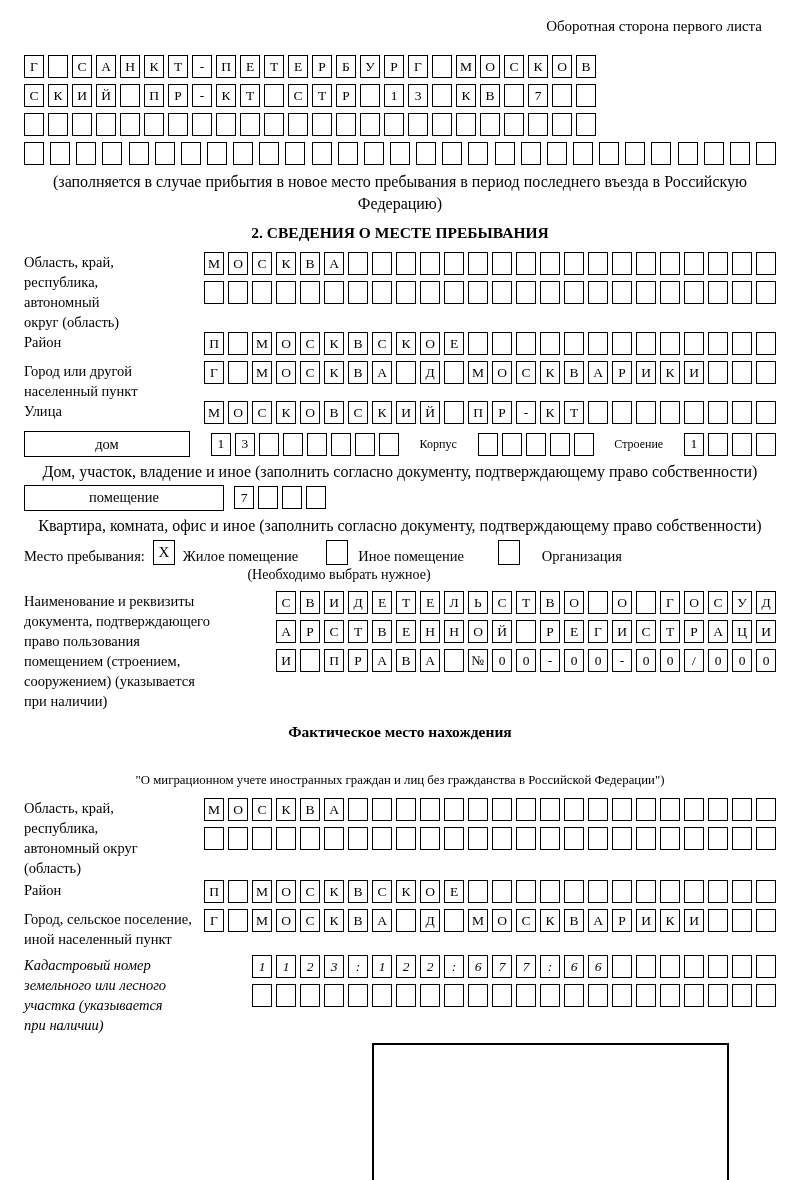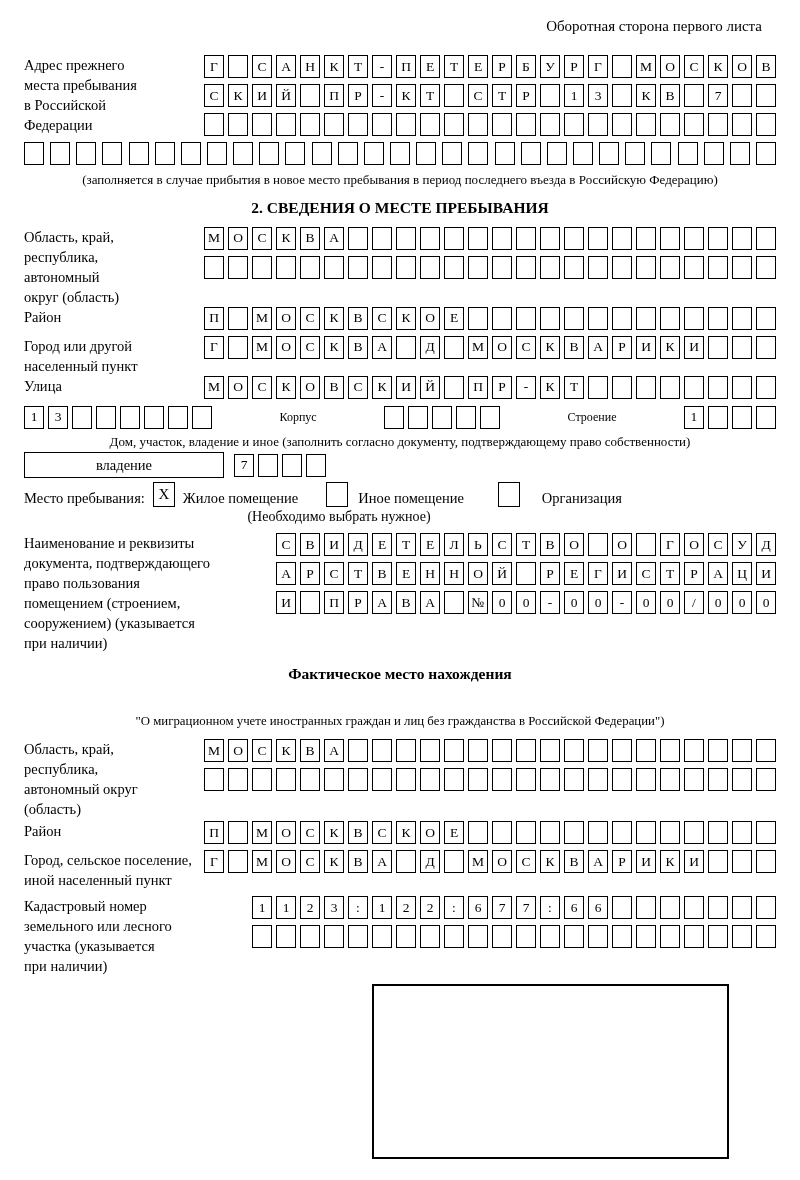--- a/index.html
+++ b/index.html
@@ -15,21 +15,21 @@
   .cellrow.full { justify-content:space-between; }
   .cell {
     width:20px; height:23px; flex:0 0 20px; border:1.6px solid #000;
     display:flex; align-items:center; justify-content:center;
     font-size:13.5px; line-height:1;
   }
   .frow { display:flex; align-items:flex-start; }
   .frow .lbl { flex:1; }
   .lbl { font-size:14.5px; line-height:1.38; white-space:pre-line; }
 
-  .note { font-size:13px; text-align:center; margin:0 0 10px; line-height:1.35; }
+  .note { font-size:16px; text-align:center; margin:0 0 10px; line-height:1.35; }
   .sect-title { font-weight:bold; font-size:15.5px; text-align:center; margin:4px 0 10px; }
 
   .house-row { display:flex; align-items:center; justify-content:space-between; margin:1px 0 4px; }
   .widebox { border:1.6px solid #000; height:26px; display:flex; align-items:center; justify-content:center; font-size:14.5px; }
   .widebox.dom { width:166px; }
   .widebox.kvt { width:200px; }
   .mini-cells { display:flex; gap:4px; }
   .inl { font-size:12px; white-space:nowrap; }
   .kv-row { display:flex; align-items:center; gap:10px; margin:2px 0 4px; }
 
@@ -46,24 +46,20 @@
 </style>
 </head>
 <body>
 
 <div class="page">
 
   <div class="hdr">Оборотная сторона первого листа</div>
 
   <div>
     <div class="frow">
-      <div class="lbl">Адрес прежнего
-места пребывания
-в Российской
-Федерации</div>
       <div>
         <div class="cellrow">
             <span class="cell">Г</span>
             <span class="cell"></span>
             <span class="cell">С</span>
             <span class="cell">А</span>
             <span class="cell">Н</span>
             <span class="cell">К</span>
             <span class="cell">Т</span>
             <span class="cell">-</span>
@@ -320,20 +316,21 @@
         <span class="cell"></span>
         <span class="cell"></span>
         <span class="cell"></span>
         <span class="cell"></span>
         <span class="cell"></span>
         <span class="cell"></span>
       </div>
   </div>
 
   <div class="house-row">
+    <div class="widebox dom">дом</div>
     <div class="mini-cells">
         <span class="cell">1</span>
         <span class="cell">3</span>
         <span class="cell"></span>
         <span class="cell"></span>
         <span class="cell"></span>
         <span class="cell"></span>
         <span class="cell"></span>
         <span class="cell"></span>
       </div>
@@ -349,28 +346,29 @@
     <div class="mini-cells">
         <span class="cell">1</span>
         <span class="cell"></span>
         <span class="cell"></span>
         <span class="cell"></span>
       </div>
   </div>
   <div class="note mb2">Дом, участок, владение и иное (заполнить согласно документу, подтверждающему право собственности)</div>
 
   <div class="kv-row">
-    <div class="widebox kvt">владение</div>
+    <div class="widebox kvt">помещение</div>
     <div class="mini-cells">
         <span class="cell">7</span>
         <span class="cell"></span>
         <span class="cell"></span>
         <span class="cell"></span>
       </div>
   </div>
+  <div class="note mb2">Квартира, комната, офис и иное (заполнить согласно документу, подтверждающему право собственности)</div>
 
   <div class="stay-row">
     <span>Место пребывания:</span>
     <span class="checkbox" style="margin-left:8px;">X</span>
     <span style="margin-left:8px;">Жилое помещение</span>
     <span class="checkbox" style="margin-left:28px;"></span>
     <span style="margin-left:10px;">Иное помещение</span>
     <span class="checkbox" style="margin-left:34px;"></span>
     <span style="margin-left:22px;">Организация</span>
   </div>
@@ -577,21 +575,21 @@
         <span class="cell">Р</span>
         <span class="cell">И</span>
         <span class="cell">К</span>
         <span class="cell">И</span>
         <span class="cell"></span>
         <span class="cell"></span>
         <span class="cell"></span>
       </div>
   </div>
 
-  <div class="frow" style="margin-top:6px;">
+  <div class="frow" style="margin-top:6px;font-style:italic;">
     <div class="lbl">Кадастровый номер
 земельного или лесного
 участка (указывается
 при наличии)</div>
     <div>
       <div class="cellrow">
           <span class="cell">1</span>
           <span class="cell">1</span>
           <span class="cell">2</span>
           <span class="cell">3</span>

